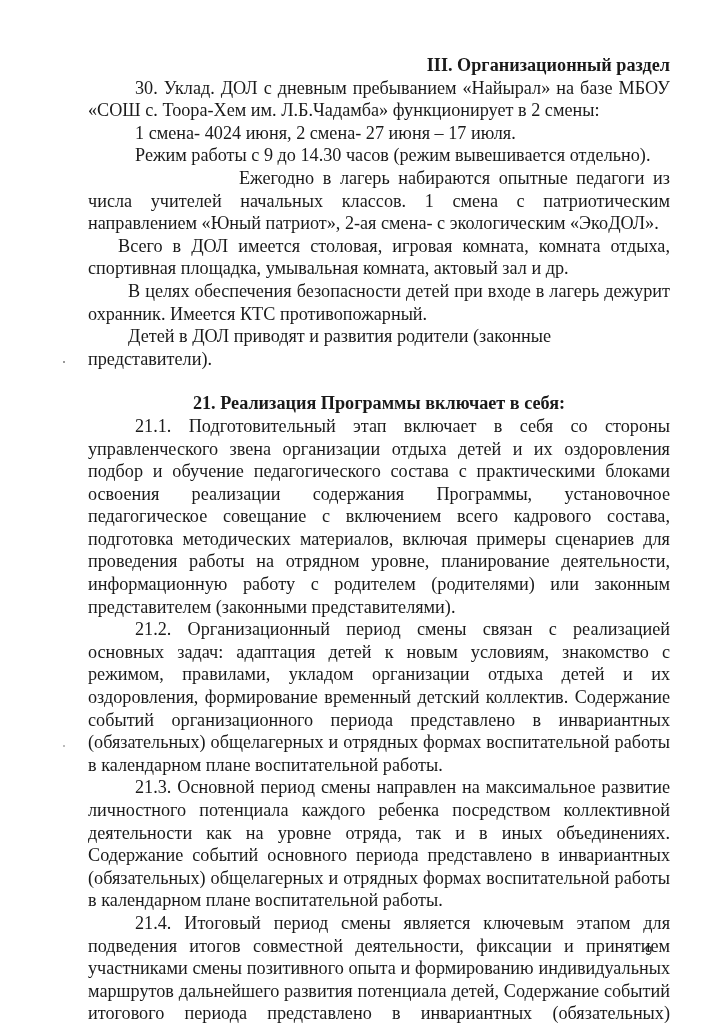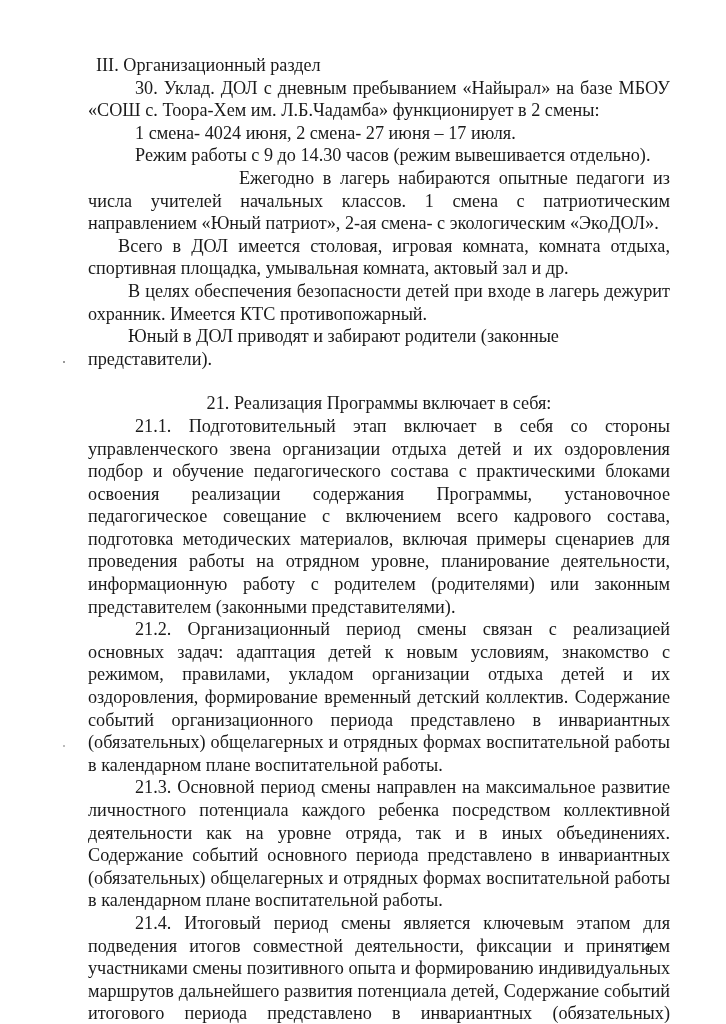--- a/index.html
+++ b/index.html
@@ -2,29 +2,29 @@
 <html><head>
 <meta charset="utf-8">
 <style>
   html, body { margin: 0; padding: 0; background: #ffffff; }
   body { width: 726px; height: 1024px; position: relative; overflow: hidden; }
   .page {
     position: absolute; left: 88px; top: 54px; width: 582px;
     font-family: "Liberation Serif", "DejaVu Serif", serif;
     font-size: 18.2px; line-height: 22.6px; color: #1a1a1a;
   }
-  .title { text-align: left; font-weight: normal; margin: 0; padding-left: 8px; }
+  .title { text-align: right; font-weight: bold; margin: 0; padding-left: 8px; }
   p { margin: 0; text-align: justify; text-align-last: left; }
   .ind { text-indent: 47px; }
   .ind2 { text-indent: 151px; }
   .ind3 { text-indent: 30px; }
   .ind4 { text-indent: 40px; }
   .nojust { text-align: left; }
   b { font-weight: normal; }
-  .center { text-align: center; text-align-last: center; }
+  .center { text-align: center; text-align-last: center; font-weight: bold; }
   .gap { height: 22px; }
   .pagenum {
     position: absolute; left: 645px; top: 943px;
     font-family: "Liberation Sans", "DejaVu Sans", sans-serif;
     font-size: 13px; color: #222;
   }
   .dot { position: absolute; left: 63px; top: 361px; width: 2px; height: 2px; background: #999; }
   .dot2 { position: absolute; left: 63px; top: 745px; width: 2px; height: 2px; background: #bbb; }
 </style>
 </head>
@@ -33,21 +33,21 @@
 <div class="page">
   <h1 class="title" style="font-size:18.2px;line-height:22.6px;">III. Организационный раздел</h1>
 
   <p class="ind"><span>30. </span><b>Уклад.</b><span> ДОЛ с дневным пребыванием «Найырал» на базе МБОУ «СОШ с. Тоора-Хем им. Л.Б.Чадамба» функционирует в 2 смены:</span></p>
 
   <p class="ind nojust">1 смена- 4024 июня, 2 смена-  27 июня – 17 июля.</p>
   <p class="ind nojust">Режим работы с 9 до 14.30 часов (режим вывешивается отдельно).</p>
   <p class="ind2">Ежегодно в лагерь набираются опытные педагоги из числа учителей начальных классов. 1 смена с патриотическим направлением «Юный патриот», 2-ая смена- с экологическим «ЭкоДОЛ».</p>
   <p class="ind3">Всего в ДОЛ имеется столовая, игровая комната, комната отдыха, спортивная площадка, умывальная комната, актовый зал и др.</p>
   <p class="ind4">В целях обеспечения безопасности детей при входе в лагерь дежурит охранник. Имеется КТС противопожарный.</p>
-  <p class="ind4 nojust">Юный в ДОЛ приводят и забирают родители (законные представители).</p>
+  <p class="ind4 nojust">Детей в ДОЛ приводят и развития родители (законные представители).</p>
 
   <div class="gap"></div>
 
   <p class="center">21. Реализация Программы включает в себя:</p>
   <p class="ind">21.1. Подготовительный этап включает в себя со стороны управленческого звена организации отдыха детей и их оздоровления подбор и обучение педагогического состава с практическими блоками освоения реализации содержания Программы, установочное педагогическое совещание с включением всего кадрового состава, подготовка методических материалов, включая примеры сценариев для проведения работы на отрядном уровне, планирование деятельности, информационную работу с родителем (родителями) или законным представителем (законными представителями).</p>
   <p class="ind">21.2. Организационный период смены связан с реализацией основных задач: адаптация детей к новым условиям, знакомство с режимом, правилами, укладом организации отдыха детей и их оздоровления, формирование временный детский коллектив. Содержание событий организационного периода представлено в инвариантных (обязательных) общелагерных и отрядных формах воспитательной работы в календарном плане воспитательной работы.</p>
   <p class="ind">21.3. Основной период смены направлен на максимальное развитие личностного потенциала каждого ребенка посредством коллективной деятельности как на уровне отряда, так и в иных объединениях. Содержание событий основного периода представлено в инвариантных (обязательных) общелагерных и отрядных формах воспитательной работы в календарном плане воспитательной работы.</p>
   <p class="ind">21.4. Итоговый период смены является ключевым этапом для подведения итогов совместной деятельности, фиксации и принятием участниками смены позитивного опыта и формированию индивидуальных маршрутов дальнейшего развития потенциала детей, Содержание событий итогового периода представлено в инвариантных (обязательных) общелагерных и отрядных формах воспитательной работы в календарном плане.</p>
 </div>
 

